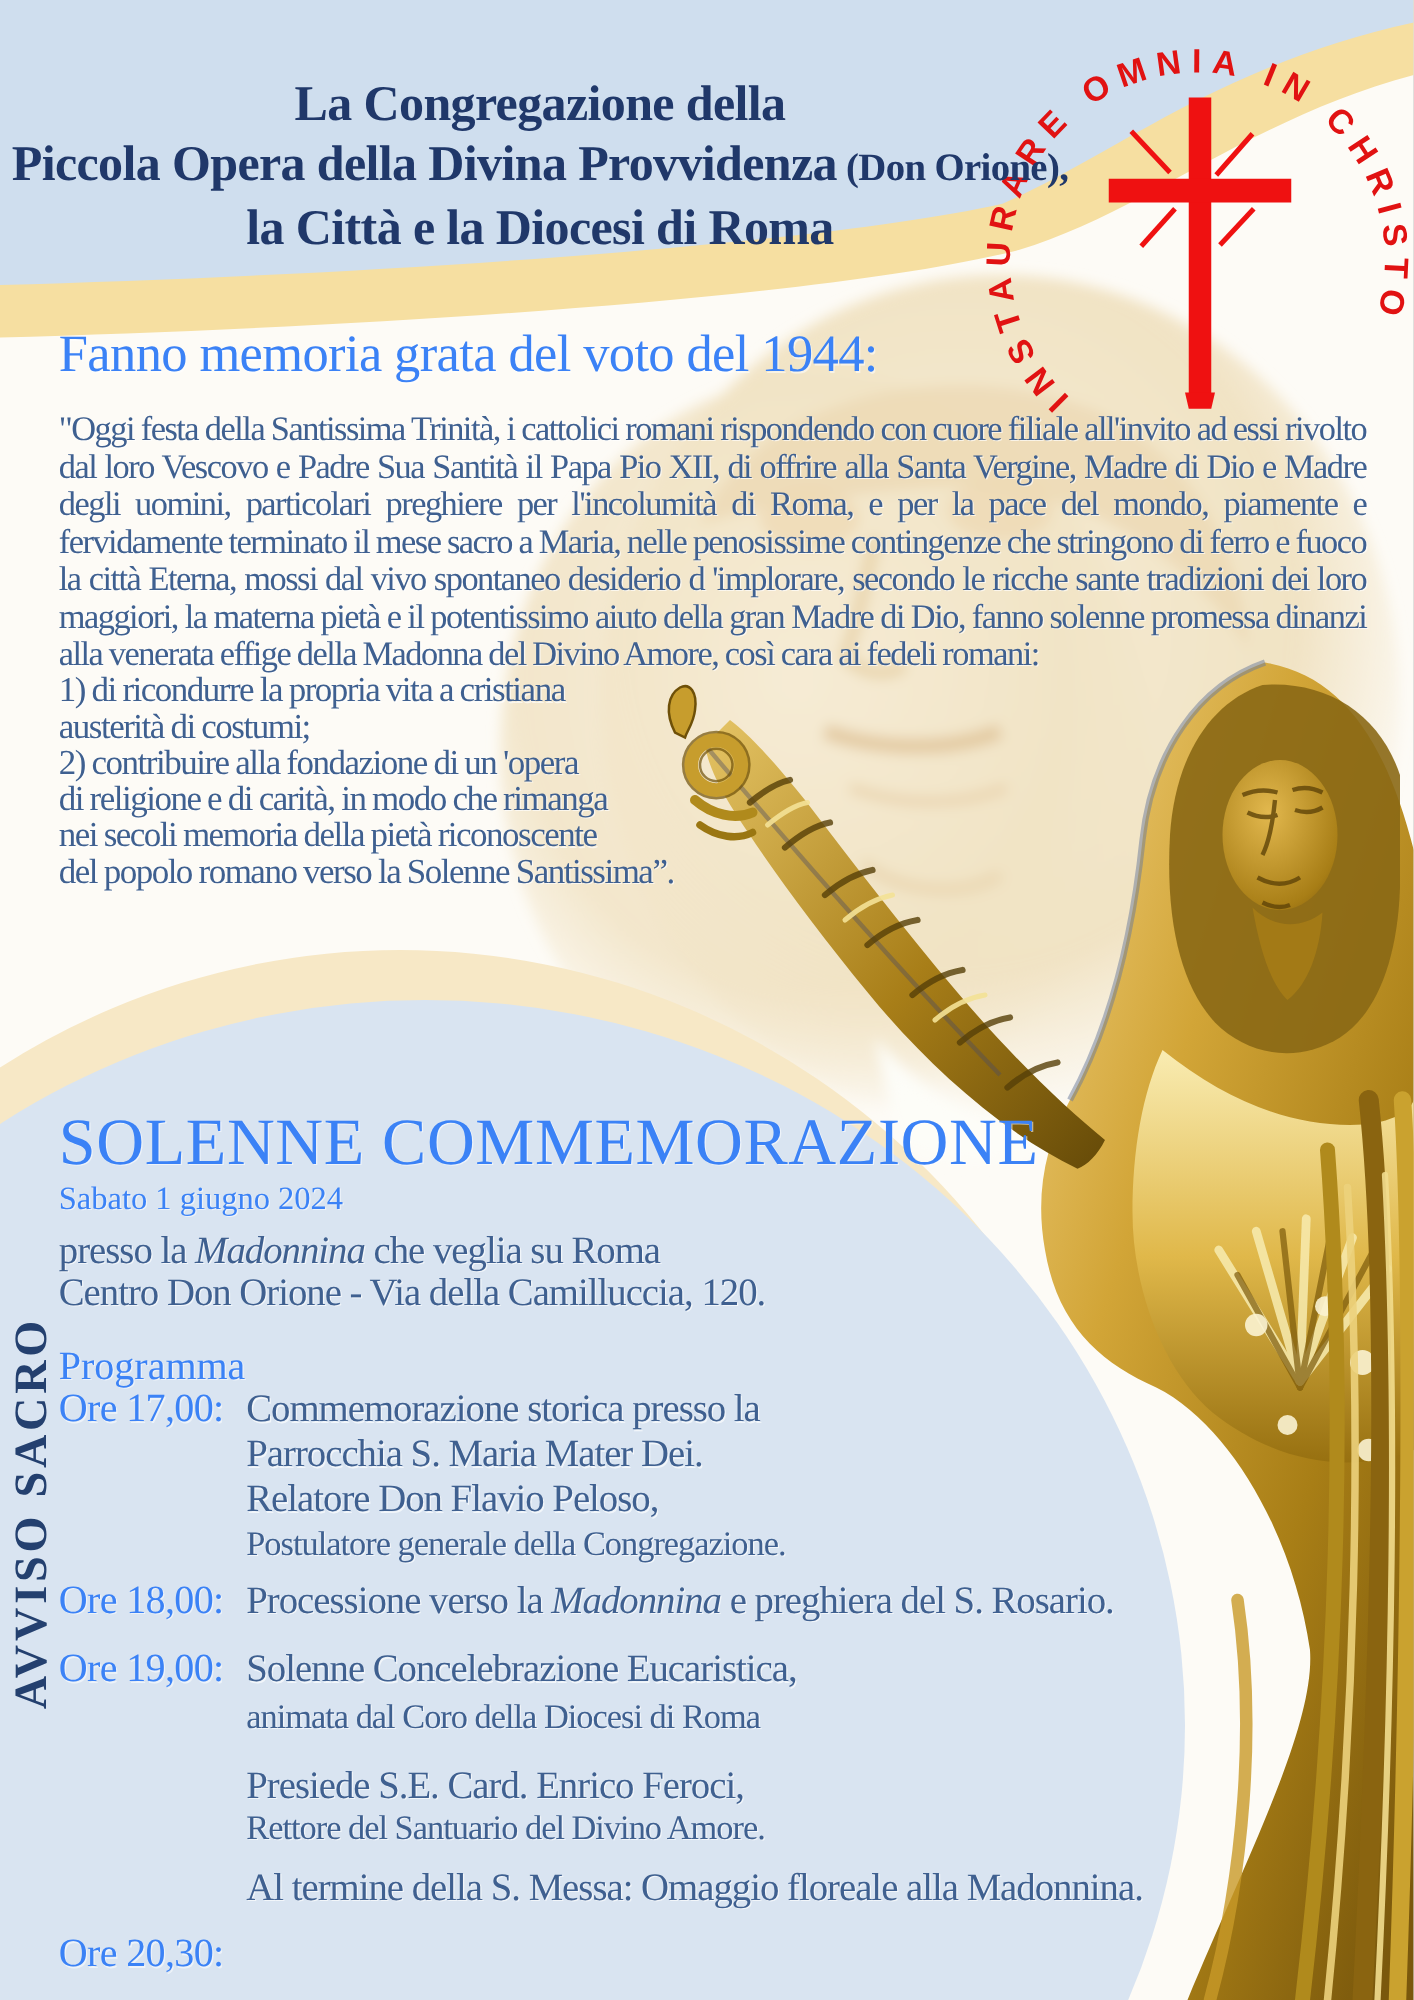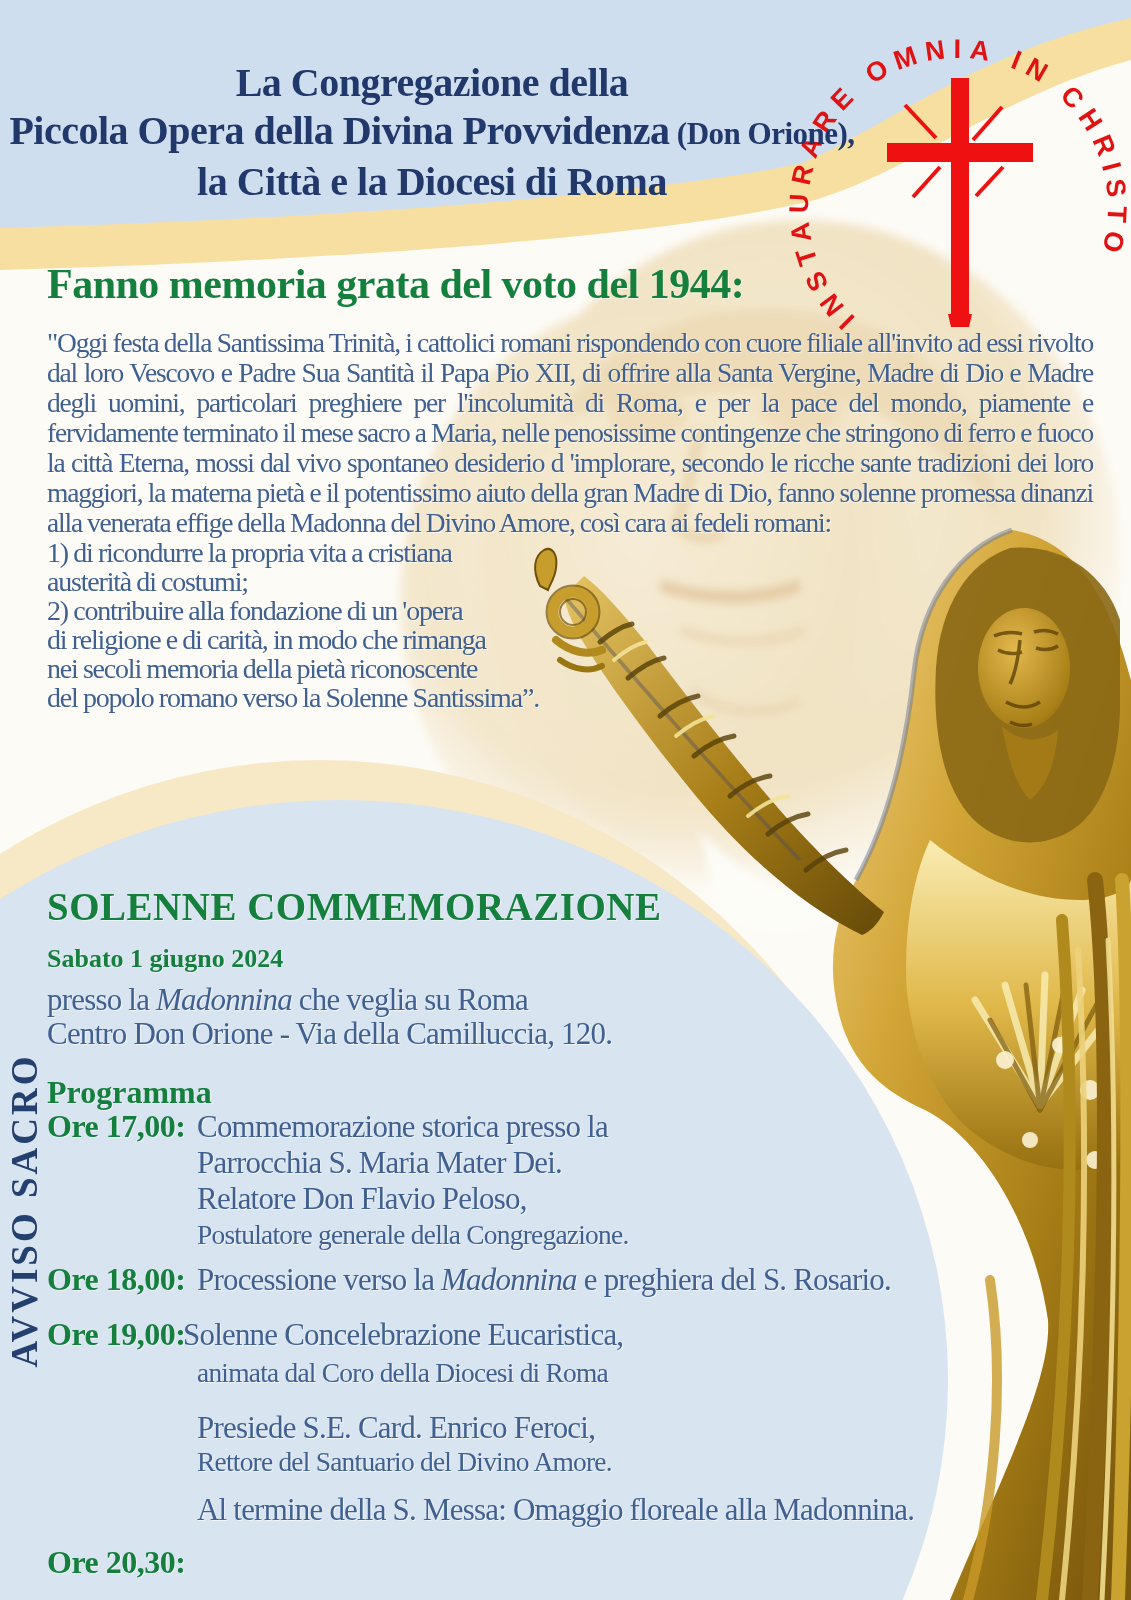--- a/index.html
+++ b/index.html
@@ -5,30 +5,30 @@
   html,body{margin:0;padding:0;background:#888;}
   .page{
     position:relative;width:1131px;height:1600px;margin:0 auto;
     background:#fdfbf6;overflow:hidden;
     font-family:"Liberation Serif","DejaVu Serif",serif;
   }
   .bg{position:absolute;inset:0;z-index:0;}
   .t{position:absolute;white-space:nowrap;z-index:2;}
   .navy{color:#20386a;}
   .blue{color:#3f6090;text-shadow:1px 1px 0 rgba(255,255,255,.65);}
-  .red{color:#15803d;font-weight:700;text-shadow:1px 1px 0 rgba(255,255,255,.55);}
+  .red{color:#3b82f6;font-weight:400;text-shadow:1px 1px 0 rgba(255,255,255,.55);}
   .hdr{left:0;top:26px;width:864px;text-align:center;font-weight:700;
        font-size:40px;line-height:48px;letter-spacing:-.5px;margin-top:33px;}
   .hdr .paren{font-size:31px;}
   .title-red{left:47px;top:260px;font-size:42px;letter-spacing:-.5px;}
   .quotewrap{position:absolute;left:47px;top:328px;width:1046px;z-index:2;}
   .quote{font-size:27.5px;line-height:30px;text-align:justify;
          letter-spacing:-1.2px;word-spacing:-.5px;white-space:normal;}
   .vow{width:560px;font-size:28px;line-height:29px;letter-spacing:-1.2px;}
-  .ev-title{left:47px;top:884px;font-size:39px;letter-spacing:.5px;}
+  .ev-title{left:47px;top:884px;font-size:53px;letter-spacing:.5px;}
   .ev-date{left:47px;top:944px;font-size:26px;}
   .ev-line{font-size:31px;letter-spacing:-.8px;}
   .prog-label{left:47px;top:1074px;font-size:32px;}
   .time{font-size:32px;letter-spacing:-.5px;}
   .desc{font-size:31px;letter-spacing:-.8px;}
   .desc-sm{font-size:27.5px;letter-spacing:-.8px;}
   .it{font-style:italic;}
   .avviso{position:absolute;left:2px;top:1042px;width:46px;height:336px;z-index:2;
           display:flex;align-items:center;justify-content:center;}
   .avviso span{transform:rotate(-90deg);white-space:nowrap;font-weight:700;
@@ -239,21 +239,21 @@
   <div class="t time red" style="left:47px;top:1108px;">Ore 17,00:</div>
   <div class="t desc blue" style="left:197px;top:1109px;">Commemorazione storica presso la</div>
   <div class="t desc blue" style="left:197px;top:1145px;">Parrocchia S. Maria Mater Dei.</div>
   <div class="t desc blue" style="left:197px;top:1181px;">Relatore Don Flavio Peloso,</div>
   <div class="t desc-sm blue" style="left:197px;top:1219px;">Postulatore generale della Congregazione.</div>
 
   <div class="t time red" style="left:47px;top:1261px;">Ore 18,00:</div>
   <div class="t desc blue" style="left:197px;top:1262px;"><span>Processione verso la </span><span class="it">Madonnina</span><span> e preghiera del S. Rosario.</span></div>
 
   <div class="t time red" style="left:47px;top:1316px;text-align:center;">Ore 19,00:</div>
-  <div class="t desc blue" style="left:183px;top:1317px;">Solenne Concelebrazione Eucaristica,</div>
+  <div class="t desc blue" style="left:197px;top:1317px;">Solenne Concelebrazione Eucaristica,</div>
   <div class="t desc-sm blue" style="left:197px;top:1357px;">animata dal Coro della Diocesi di Roma</div>
   <div class="t desc blue" style="left:197px;top:1410px;">Presiede S.E. Card. Enrico Feroci,</div>
   <div class="t desc-sm blue" style="left:197px;top:1446px;">Rettore del Santuario del Divino Amore.</div>
   <div class="t desc blue" style="left:197px;top:1492px;">Al termine della S. Messa: Omaggio floreale alla Madonnina.</div>
 
   <div class="t time red" style="left:47px;top:1544px;">Ore 20,30:</div>
 
   <div class="avviso">
     <span>AVVISO SACRO</span>
   </div>

